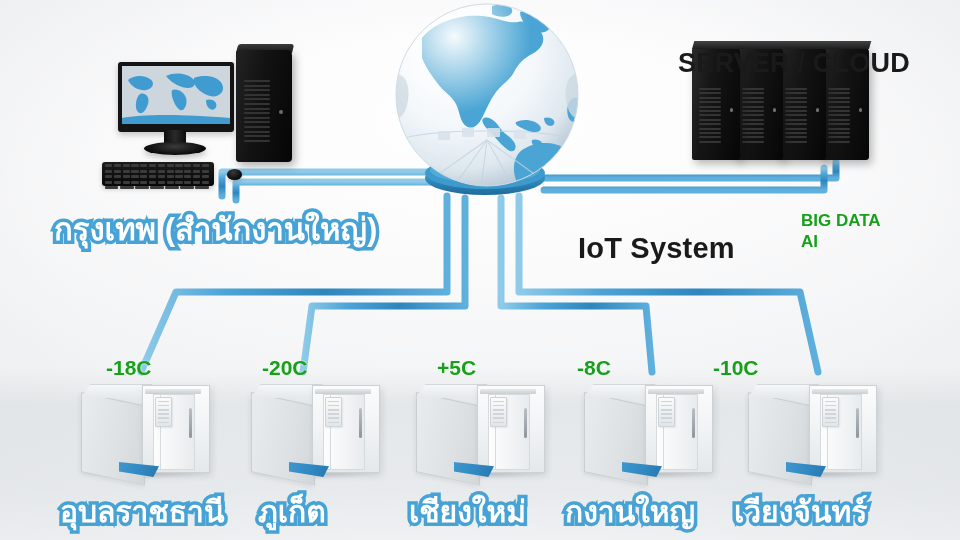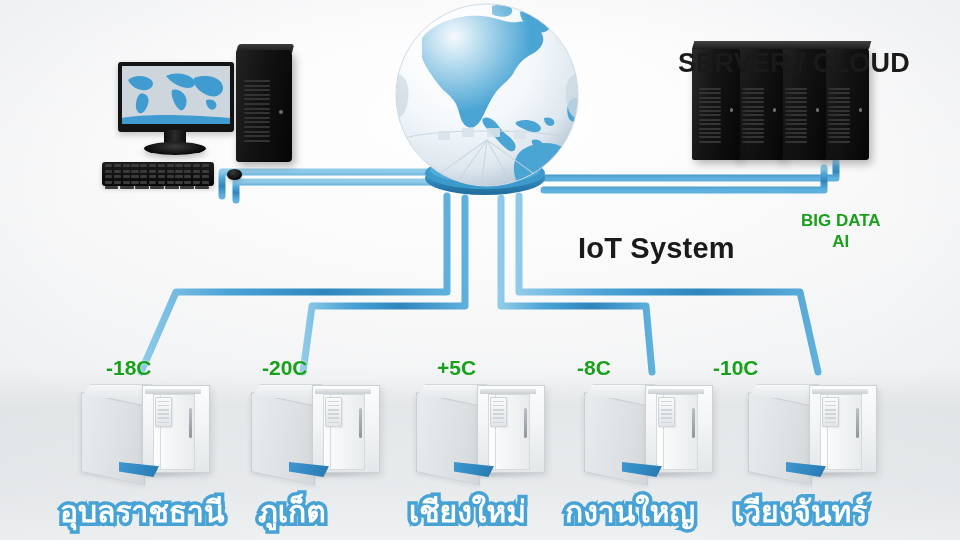--- a/index.html
+++ b/index.html
@@ -47,21 +47,20 @@
   #server-cloud-title { left: 678px; top: 4px; font-size: 27px; margin-top: 44px; }
   #iot-title { left: 578px; top: 232px; font-size: 29px; }
 
   .green {
     position: absolute;
     color: #17a01a;
     font-weight: 700;
     white-space: nowrap;
     z-index: 9;
     text-shadow: 0 0 2px rgba(255,255,255,.9);
-    text-align: center;
   }
   #bigdata-label { left: 801px; top: 210px; font-size: 17px; line-height: 21px; }
   .temp { font-size: 21px; }
 
   .thai-label {
     position: absolute;
     z-index: 10;
     white-space: nowrap;
     font-weight: 700;
     color: #ffffff;
@@ -523,20 +522,21 @@
 
   <div class="hdr" id="server-cloud-title">SERVER / CLOUD</div>
 
   <div class="hdr" id="iot-title">IoT System</div>
 
   <div class="green" id="bigdata-label">
     <div>BIG DATA</div>
     <div>AI</div>
   </div>
 
+  <div class="thai-label" id="bangkok-label">กรุงเทพ (สำนักงานใหญ่)</div>
 
   <div id="sites-root">
       <div class="green temp" style="left: 106px; top: 356px;">-18C</div>
       <div class="coldroom" style="left: 75px; top: 382px;">
         <div class="cr-shadow"></div>
         <div class="cr-left"></div>
         <div class="cr-top"></div>
         <div class="cr-front">
           <div class="cr-rail"></div>
           <div class="cr-door">

